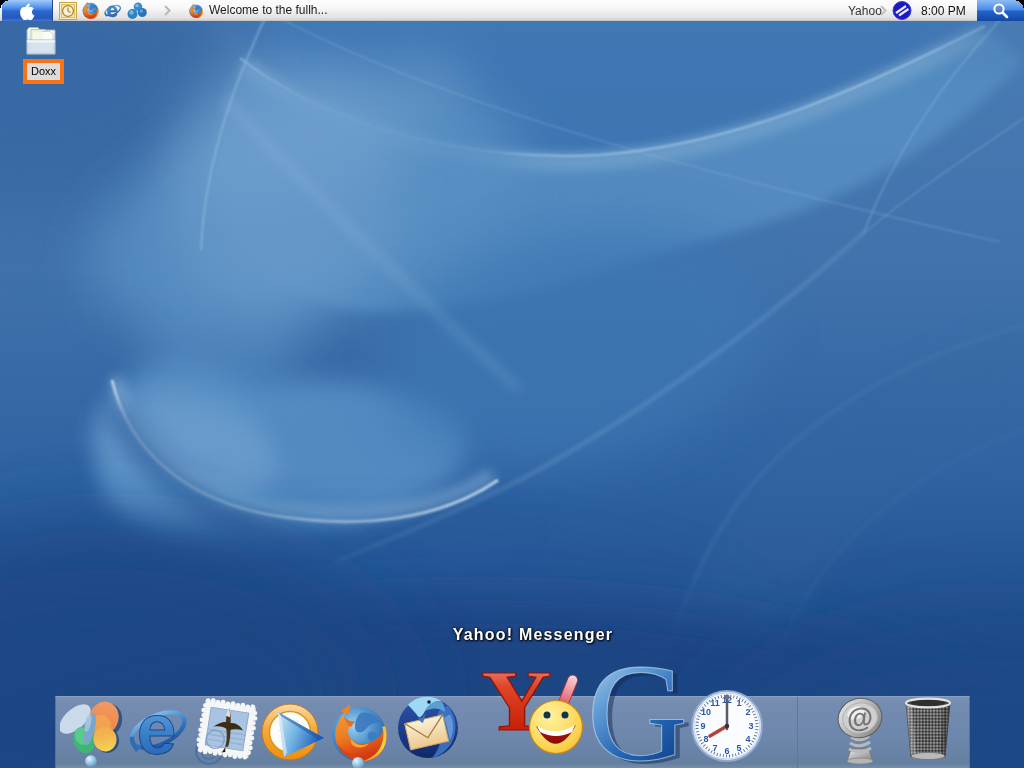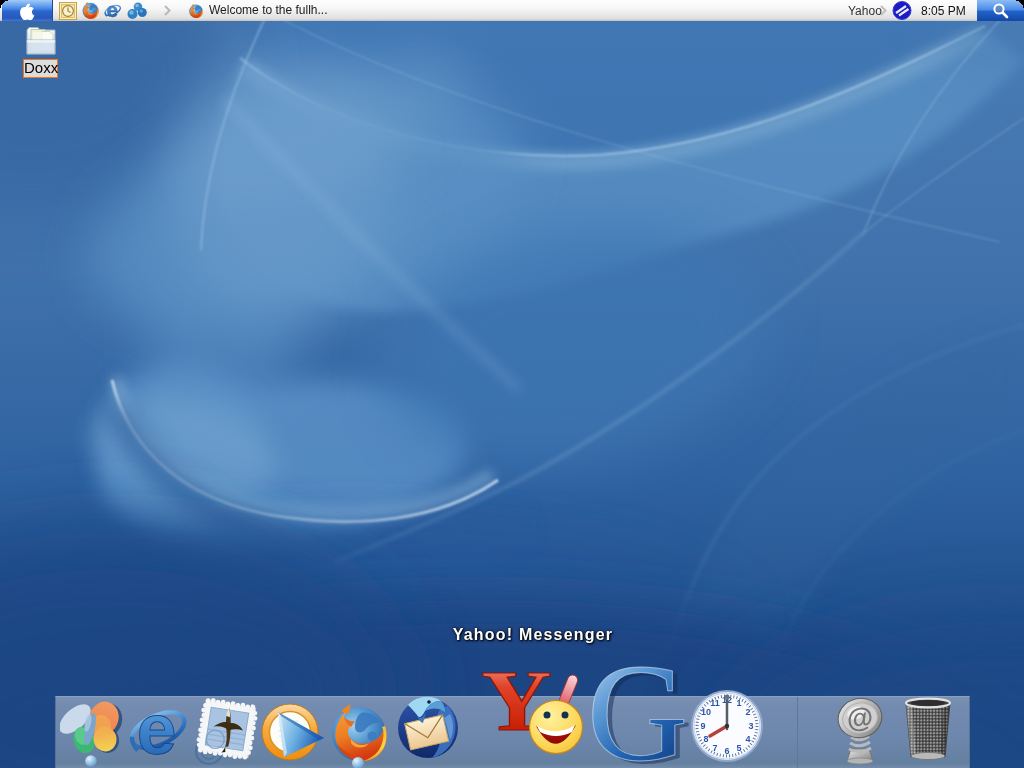--- a/index.html
+++ b/index.html
@@ -17,22 +17,22 @@
   #corner-r{right:0;-webkit-mask:radial-gradient(circle 8px at 0 8px,transparent 7px,#000 7px);
            mask:radial-gradient(circle 8px at 0 8px,transparent 7px,#000 7px);}
   .qlicon{position:absolute;top:2px;}
   #tbtext{position:absolute;left:209px;top:3px;font-size:12px;color:#1b1b1b;}
   #cutz{position:absolute;left:848px;top:4px;font-size:12px;color:#333;}
   #clocktxt{position:absolute;left:921px;top:4px;font-size:12px;color:#111;}
   #spot{position:absolute;left:977px;top:0;width:47px;height:21px;
     background:linear-gradient(180deg,#8cbcf4 0%,#4d8cea 45%,#2162c8 55%,#1148a8 100%);}
   
   #doxxlabel{position:absolute;left:23px;top:59px;width:33px;height:17px;z-index:5;
-    background:#dcdcdc;border:1px solid #f97316;color:#000;
-    text-align:center;line-height:16px;font-size:15px;}
+    background:#dcdcdc;border:4px solid #f97316;color:#000;
+    text-align:center;line-height:16px;font-size:11px;}
   
   #dock{position:absolute;left:55px;top:696px;width:913px;height:72px;
     background:linear-gradient(180deg,#7b92b4 0%,#748cb0 8%,#6d86ac 60%,#64809f 92%,#7a8fb0 100%);
     border-left:1px solid #5a729a;border-right:1px solid #5a729a;border-top:1px solid #8ba0bf;}
   #docksep{position:absolute;left:741px;top:0;width:1px;height:72px;background:#5f77a0;}
   .di{position:absolute;}
   #tooltip{position:absolute;left:21px;top:626px;width:1024px;text-align:center;
     font-size:16px;font-weight:bold;color:#fff;letter-spacing:1.2px;
     text-shadow:1px 1px 2px #000,0 0 3px #000;}
 </style>
@@ -416,21 +416,21 @@
     <path d="M8 9 L14 9 L18 63 L13 63 Z" fill="#ffffff" opacity="0.25"></path>
     <path d="M46 9 L52 9 L47 63 L42 63 Z" fill="#000000" opacity="0.2"></path>
     <ellipse cx="30" cy="9" rx="22" ry="4.4" fill="#4a4a4a" stroke="#e2e2e2" stroke-width="2.2"></ellipse>
     <ellipse cx="30" cy="9" rx="17.5" ry="2.9" fill="#2e2e2e"></ellipse>
     <ellipse cx="30" cy="62" rx="17" ry="3.6" fill="#b9b9b9" stroke="#787878" stroke-width="1"></ellipse>
   </svg>
   <div id="topbar"></div>
   <div id="applebtn"></div>
   <div id="tbtext">Welcome to the fullh...</div>
   <div id="cutz">Yahoo</div>
-  <div id="clocktxt">8:05 PM</div>
+  <div id="clocktxt">8:00 PM</div>
   <div id="spot"></div>
   <svg style="position:absolute;left:12px;top:2px;z-index:20" width="30" height="18" viewBox="0 0 30 18">
     <path transform="translate(5.5,0.5) scale(0.6)" fill="#ffffff" d="M18.7 7.6c1.3-1.6 2.2-3.9 1.9-6.1-1.9.1-4.2 1.3-5.5 2.9-1.2 1.4-2.2 3.7-1.9 5.9 2.1.2 4.2-1.1 5.5-2.7zM24 15.9c0-3.7 3-5.5 3.2-5.6-1.7-2.5-4.4-2.9-5.3-2.9-2.3-.2-4.4 1.3-5.6 1.3-1.2 0-2.9-1.3-4.8-1.2-2.5 0-4.8 1.4-6 3.7-2.6 4.5-.7 11.1 1.9 14.7 1.2 1.8 2.7 3.8 4.6 3.7 1.8-.1 2.5-1.2 4.8-1.2 2.2 0 2.8 1.2 4.8 1.1 2 0 3.3-1.8 4.5-3.6 1.4-2 2-4 2-4.1-.1-.1-3.9-1.5-4.1-5.9z"></path>
   </svg>
   <svg class="qlicon" style="left:59px;top:2px" width="18" height="18" viewBox="0 0 18 18">
     <rect x="0.5" y="0.5" width="17" height="17" fill="#f6eecb" stroke="#caa53f"></rect>
     <rect x="2.5" y="2.5" width="13" height="13" fill="#f2e5b4" stroke="#ddc06a"></rect>
     <circle cx="9" cy="9" r="5.4" fill="#f7f0d2" stroke="#a8832a" stroke-width="1.2"></circle>
     <path d="M9 5.5 V9 L11.5 10.5" stroke="#a8832a" stroke-width="1.2" fill="none"></path>
   </svg>

